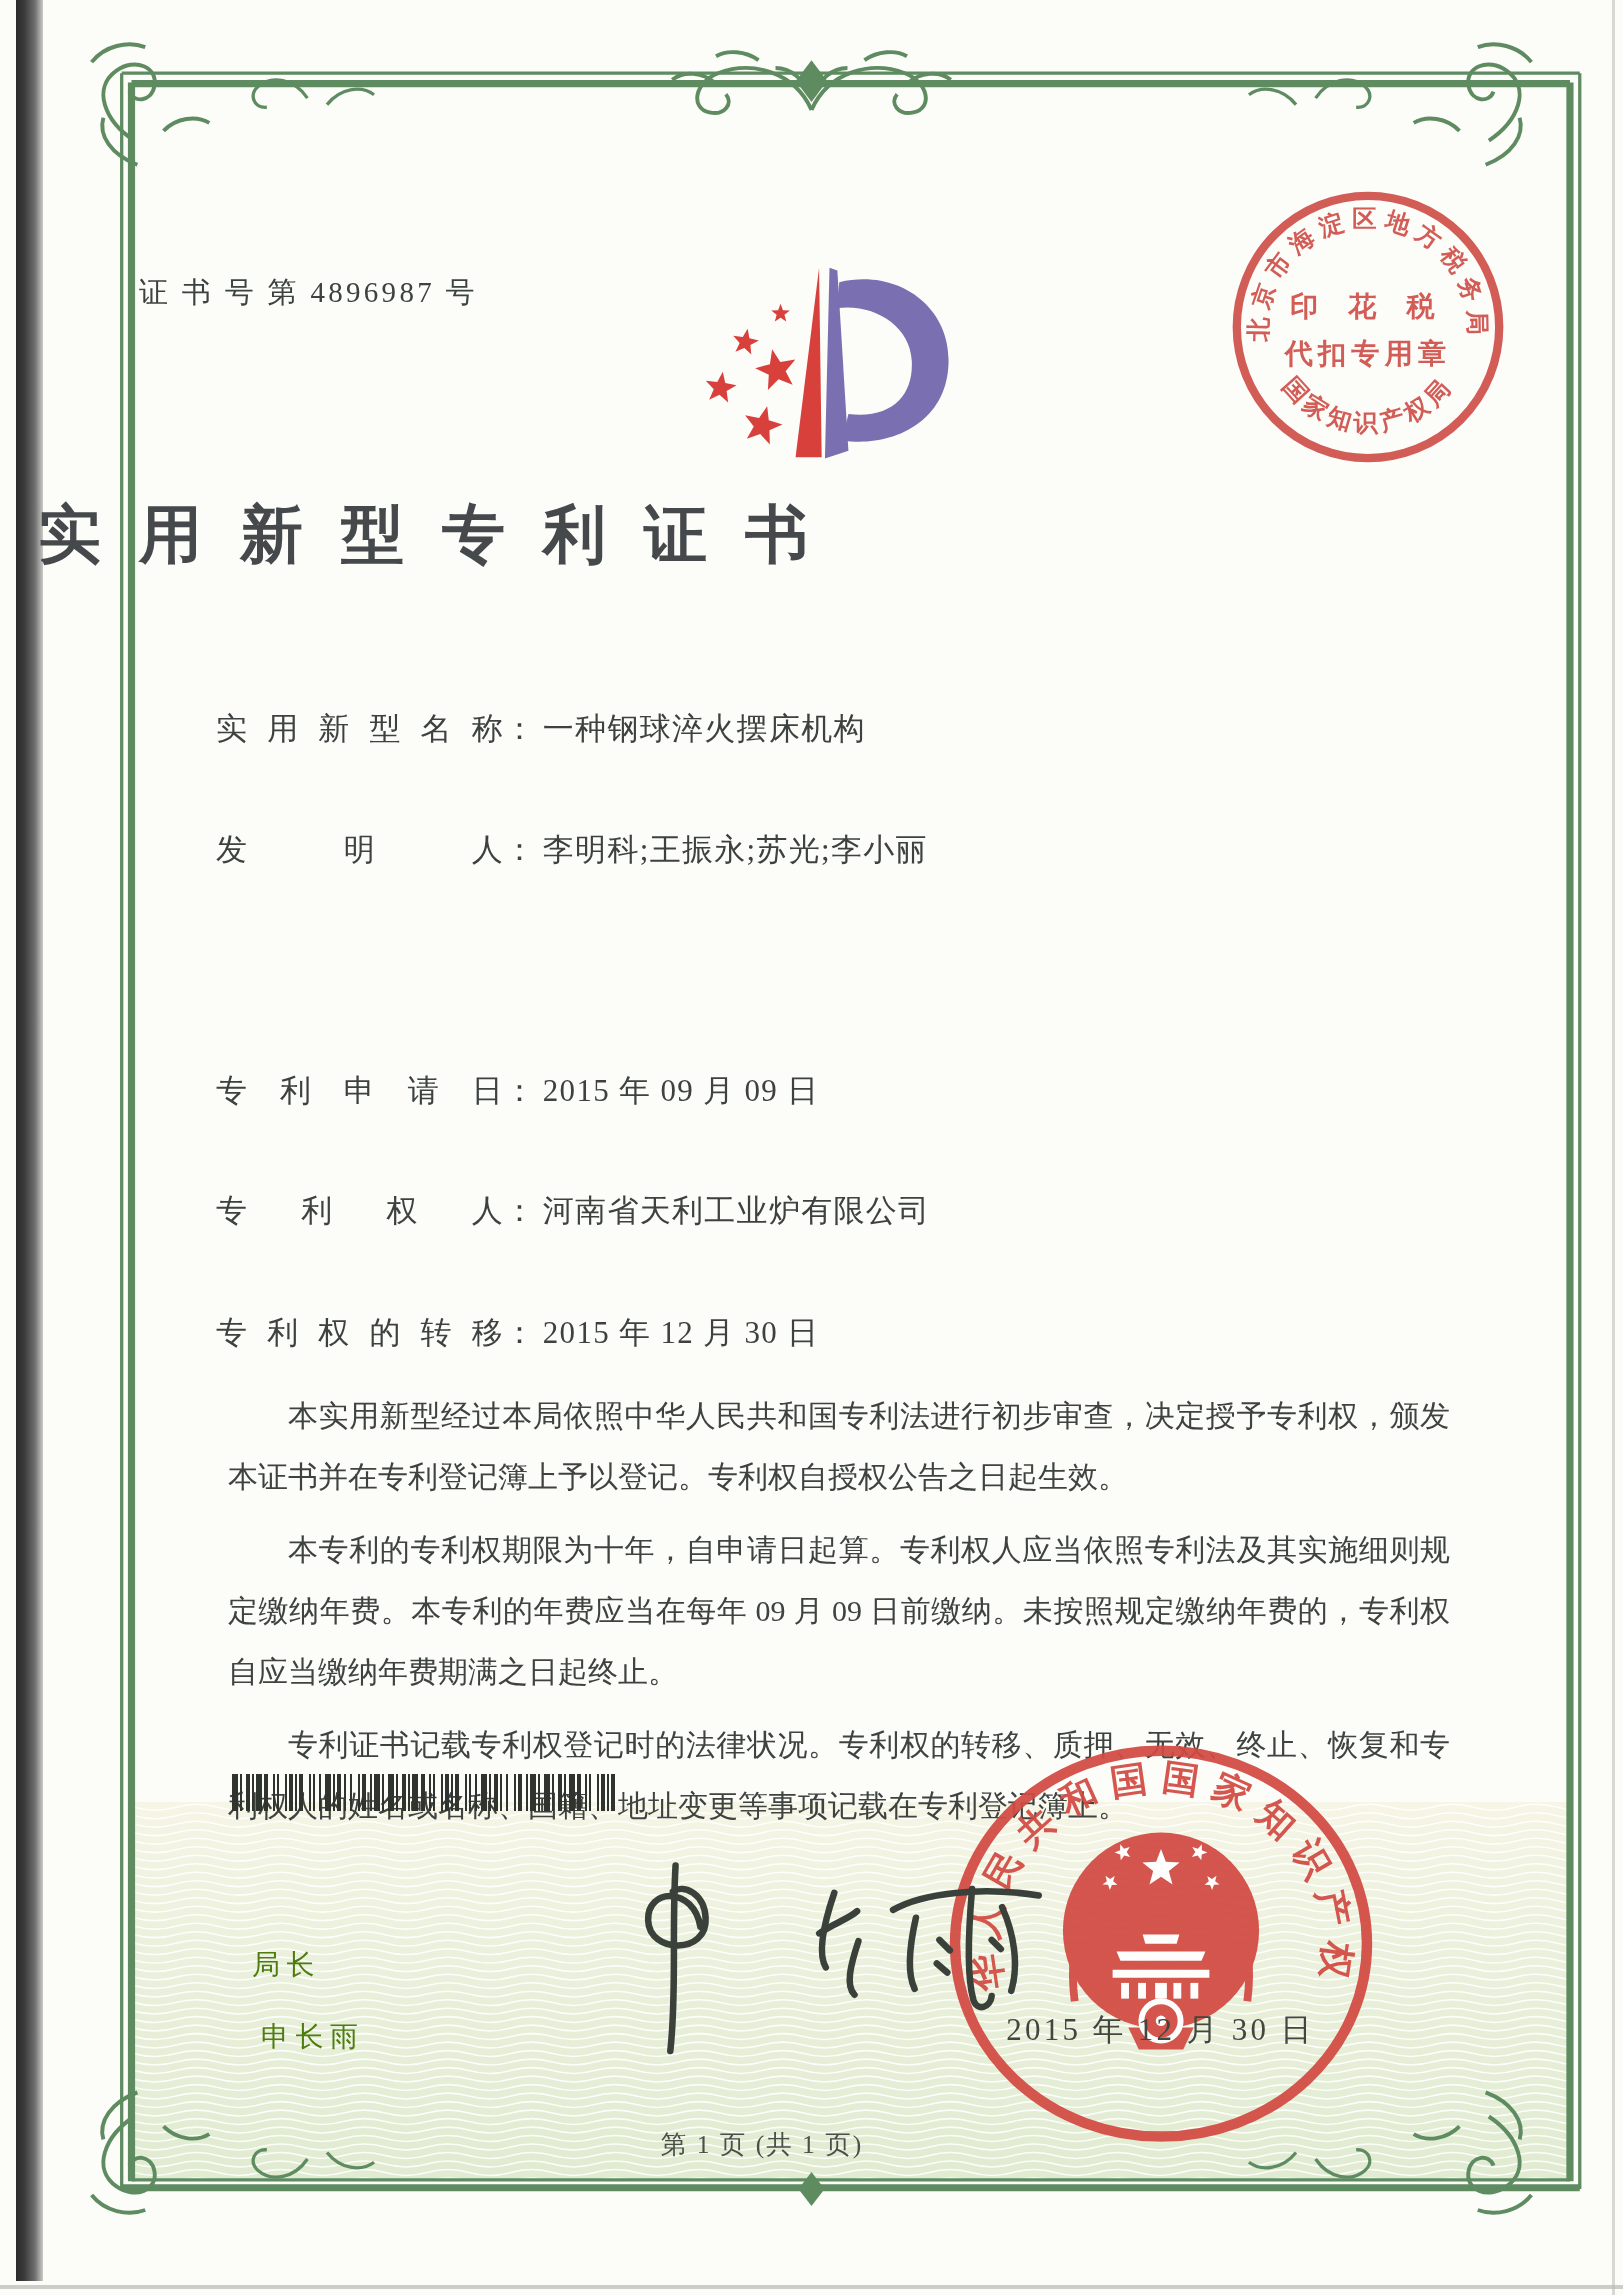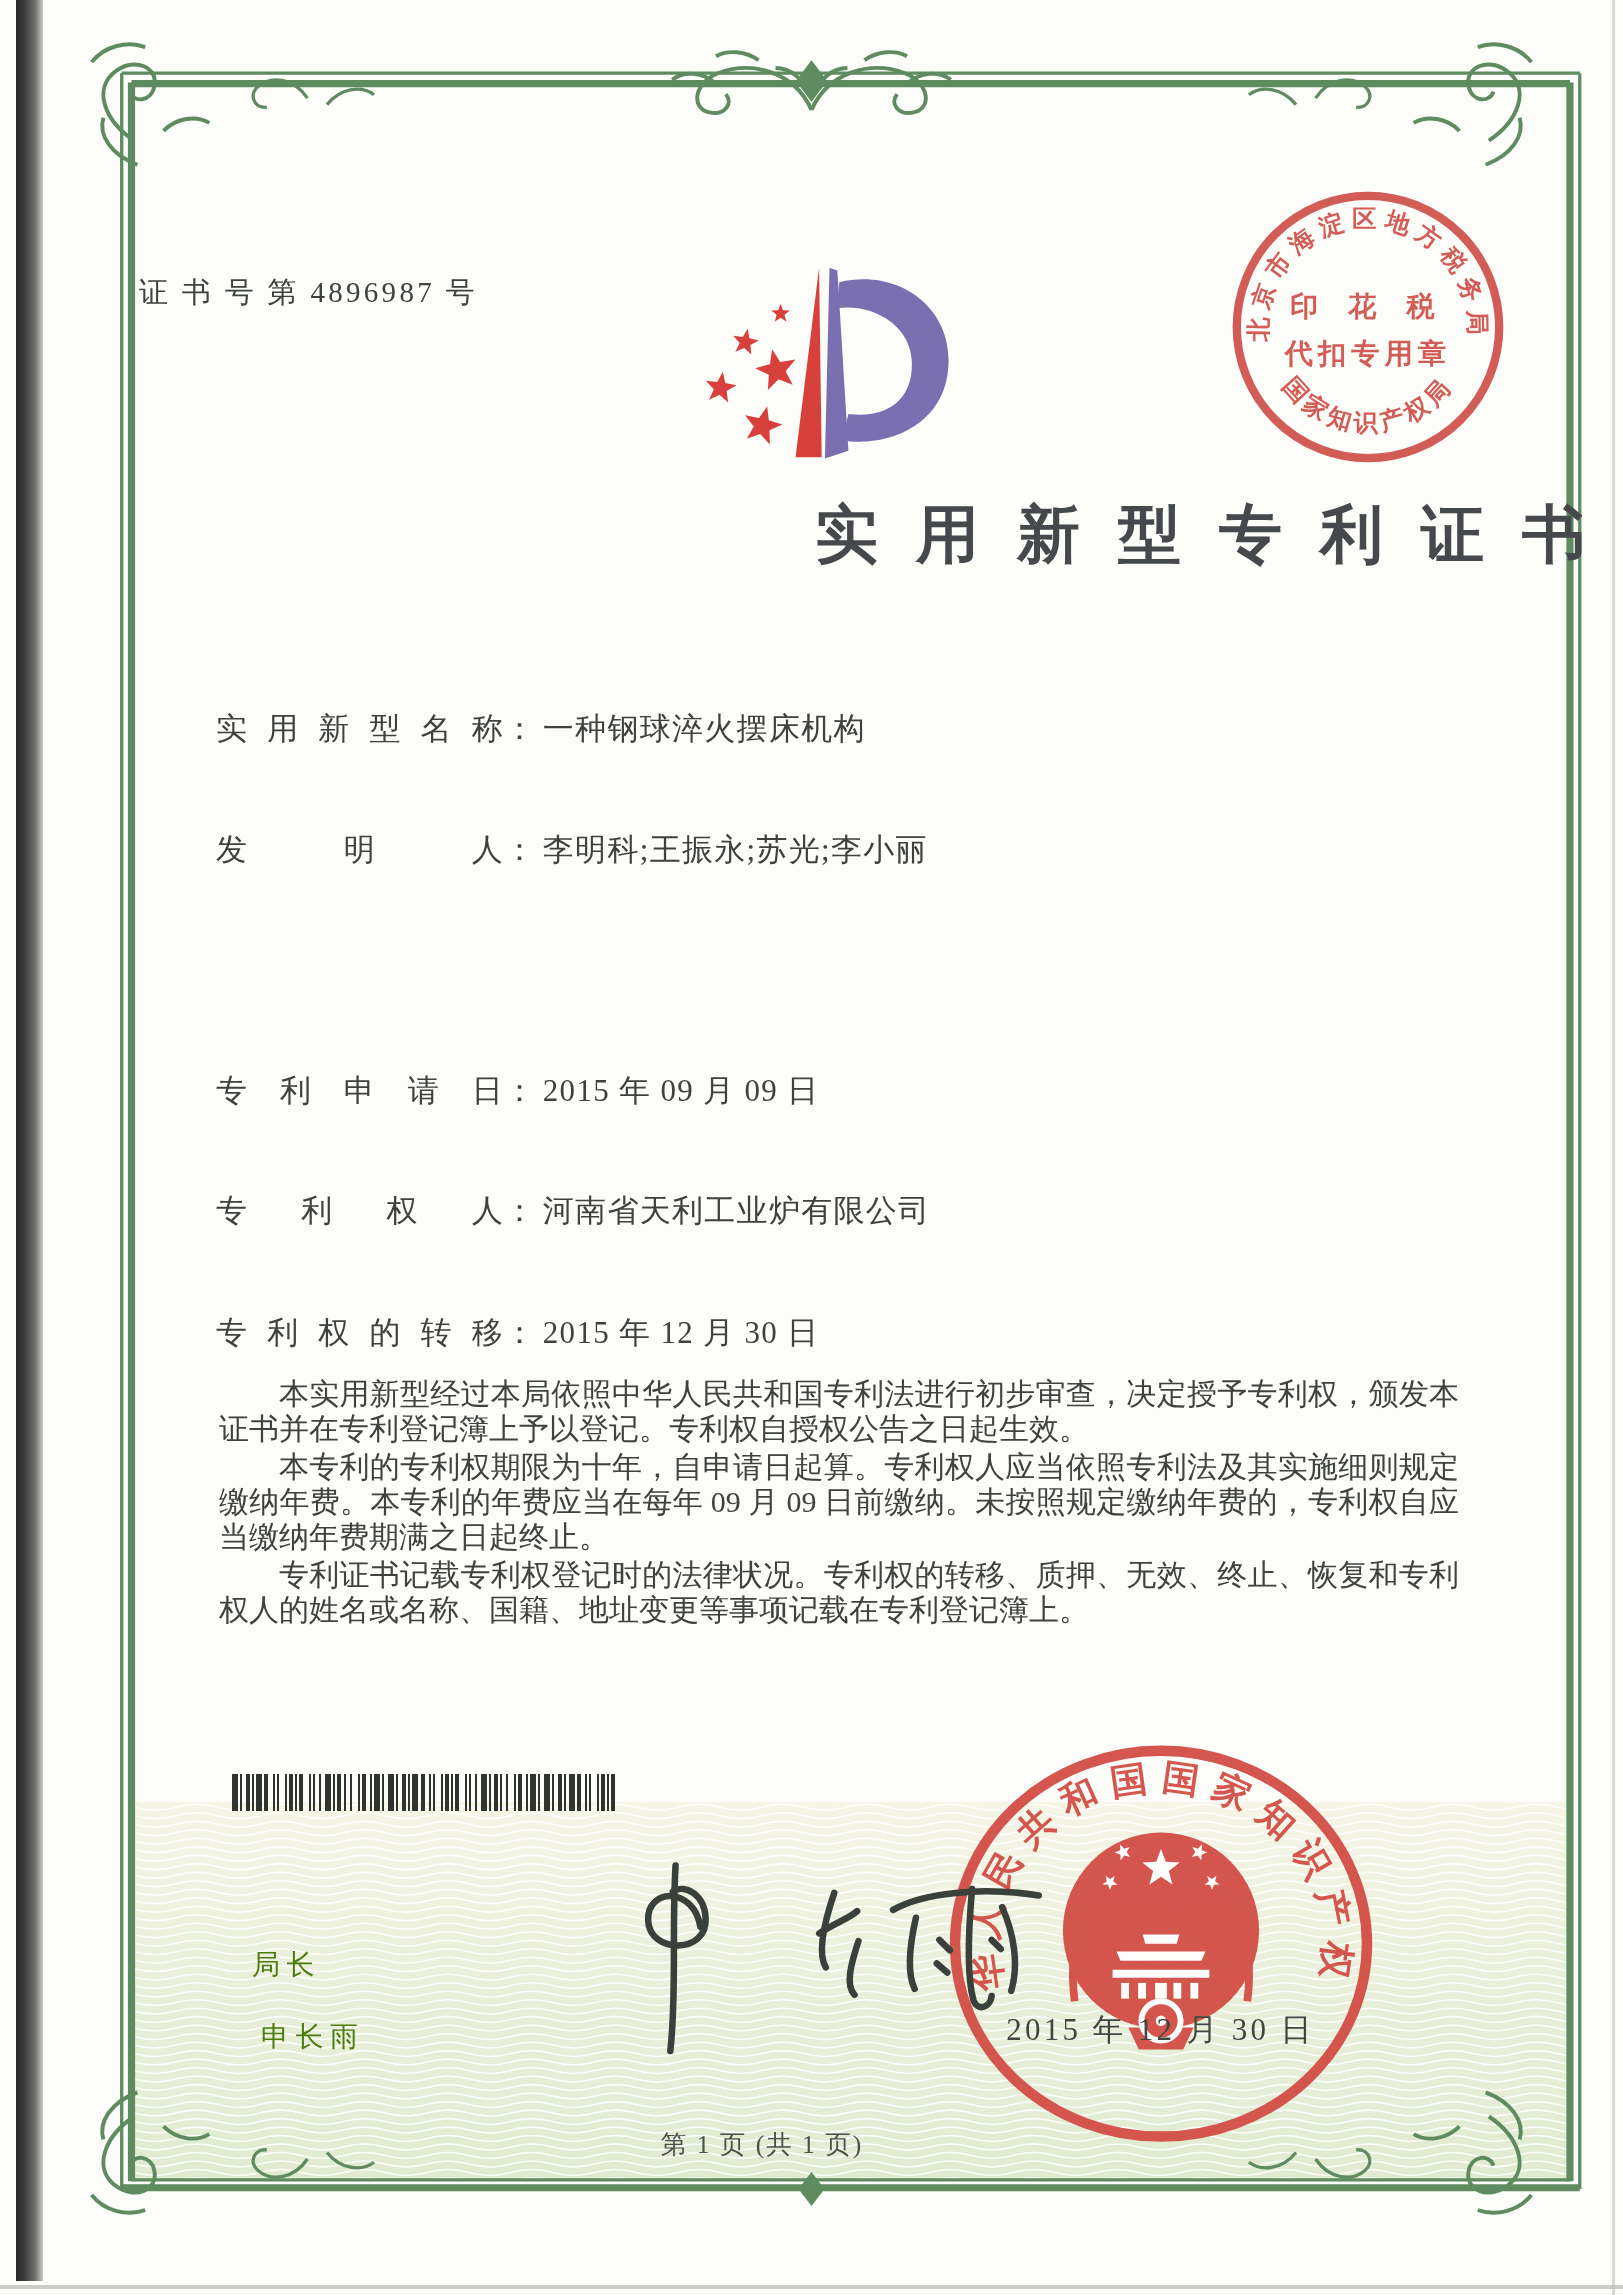--- a/index.html
+++ b/index.html
@@ -9,30 +9,30 @@
   .scan-edge{position:absolute;left:15.7px;top:0;width:27.5px;height:2281px;
     background:linear-gradient(90deg,#2a2a2a 0%,#3a3a3a 30%,#6f6f6f 70%,#c9c9c6 100%);}
   .scan-right{position:absolute;right:7.8px;top:0;width:3.3px;height:100%;background:#c6cac5;opacity:.7;}
   .scan-bottom{position:absolute;left:0;bottom:6.5px;width:100%;height:3.3px;background:#b7bab4;opacity:.7;}
   
   .frame{position:absolute;left:0;top:0;width:1623px;height:2295px;z-index:1;}
   
   .cert-no{position:absolute;left:139px;top:273px;font-size:29px;letter-spacing:3.3px;color:#3c4240;z-index:3;}
   .logo{position:absolute;left:677px;top:230px;width:275px;height:235px;z-index:2;}
   .tax-stamp{position:absolute;left:1224px;top:183px;width:288px;height:288px;z-index:3;opacity:.92;}
-  .title{position:absolute;left:0;top:492px;width:1623px;margin:0;text-align:right;
+  .title{position:absolute;left:0;top:492px;width:1623px;margin:0;text-align:left;
     font-size:63px;font-weight:700;letter-spacing:38px;text-indent:38px;color:#45494b;z-index:3;}
   
   .field{position:absolute;left:216px;font-size:31px;letter-spacing:1.3px;color:#3d4240;white-space:nowrap;z-index:3;}
   .field-label{display:inline-block;width:288px;text-align:justify;text-align-last:justify;vertical-align:bottom;}
   .field-value{margin-left:6.5px;}
   .f0{top:708px}.f1{top:829px}.f2{top:950px}.f3{top:1070px}.f4{top:1190px}.f5{top:1312px}
   
   .paras{position:absolute;left:216px;top:1373px;width:1246px;z-index:3;}
-  .paras p{margin:3px;font-size:30px;line-height:35px;text-align:justify;text-indent:60px;color:#3e4340;}
+  .paras p{margin:12px;font-size:30px;line-height:61px;text-align:justify;text-indent:60px;color:#3e4340;}
   
   .barcode{position:absolute;left:232px;top:1774px;width:390px;height:37px;z-index:4;}
   .barcode div{position:absolute;top:0;height:100%;background:#2f342f;}
   
   .pattern{position:absolute;left:134px;top:1802px;width:1439px;height:379px;z-index:0;
     background:linear-gradient(180deg,#f6f5e6 0%,#ecf1dd 35%,#e0ebd1 100%);}
   .pattern svg{position:absolute;left:0;top:0;width:100%;height:100%;}
   
   .director{position:absolute;left:252px;top:1946px;z-index:3;font-size:28px;letter-spacing:6.5px;color:#4d7c0f;}
   .director .name{margin-top:34px;margin-left:9px;}

